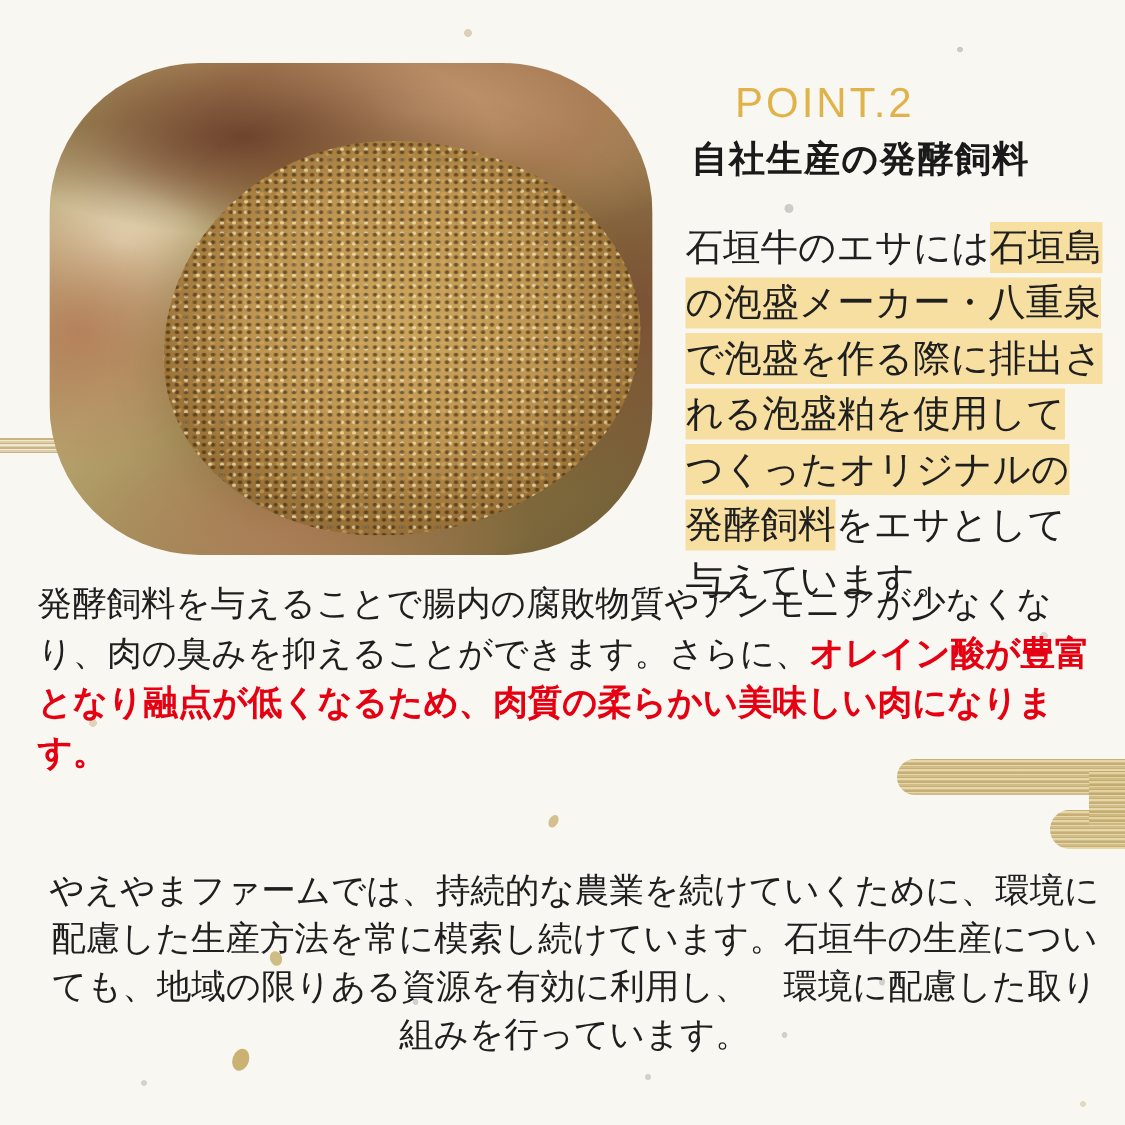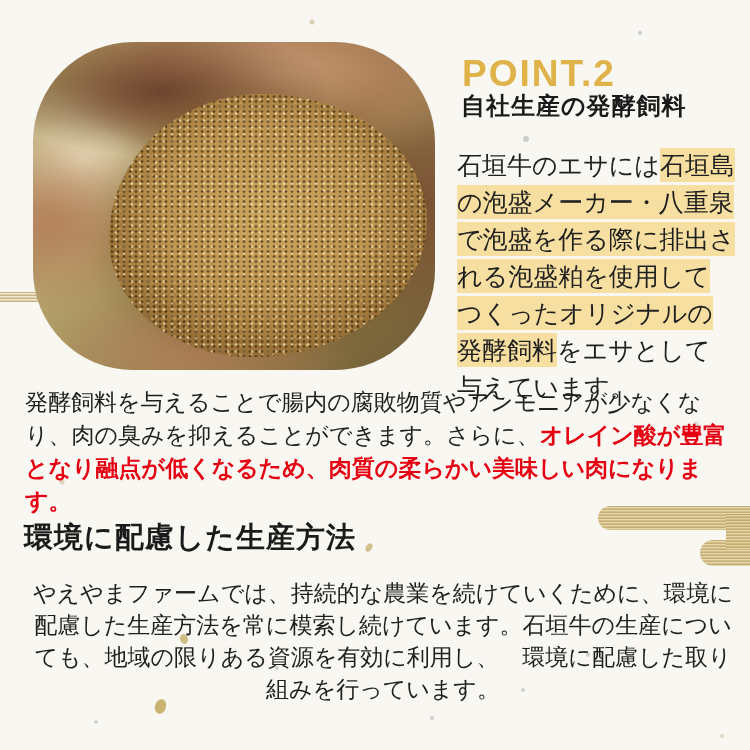--- a/index.html
+++ b/index.html
@@ -61,22 +61,22 @@
       radial-gradient(rgba(248,233,190,.7) 1px, transparent 1.7px),
       radial-gradient(rgba(212,170,92,.55) 1.2px, transparent 2px),
       radial-gradient(60% 60% at 50% 45%, #cda75e 0%, #bd9450 55%, #9c7439 85%, rgba(130,95,45,.75) 100%);
     background-size:6px 5px, 8px 7px, 11px 9px, 100% 100%;
     background-position:0 0, 3px 2px, 5px 4px, 0 0;
     box-shadow:0 0 26px 8px rgba(120,88,40,.28);
   }
 
   
   .kicker{
-    position:absolute;left:462px;top:53px;
-    font-size:37px;font-weight:700;letter-spacing:2px;
+    position:absolute;left:490px;top:53px;
+    font-size:28px;font-weight:400;letter-spacing:2px;
     color:var(--accent-gold,#e0b34a);
   }
   .point-title{
     position:absolute;left:461px;top:90px;margin:0;
     font-size:24px;font-weight:700;letter-spacing:1px;color:#1a1a1a;
   }
   .point-body{
     position:absolute;left:457px;top:147px;width:278px;margin:0;
     font-size:25px;line-height:37px;letter-spacing:0;
     word-break:break-all;
@@ -132,21 +132,20 @@
   <div class="photo">
     <div class="feed-pile"></div>
   </div>
 
   <div class="kicker">POINT.2</div>
   <h2 class="point-title">自社生産の発酵飼料</h2>
   <p class="point-body"><span>石垣牛のエサには</span><mark class="hl">石垣島の泡盛メーカー・八重泉で泡盛を作る際に排出される泡盛粕を使用してつくったオリジナルの発酵飼料</mark><span>をエサとして与えています。</span></p>
 
   <p class="mid-para"><span>発酵飼料を与えることで腸内の腐敗物質やアンモニアが少なくなり、肉の臭みを抑えることができます。さらに、</span><strong class="red">オレイン酸が豊富となり融点が低くなるため、肉質の柔らかい美味しい肉になります。</strong></p>
 
-  <h2 class="env-heading">環境に配慮した生産方法</h2>
 
   <div class="cloud cloud-a"></div>
   <div class="cloud cloud-b"></div>
   <div class="cloud cloud-c"></div>
 
   <p class="env-body">やえやまファームでは、持続的な農業を続けていくために、環境に配慮した生産方法を常に模索し続けています。石垣牛の生産についても、地域の限りある資源を有効に利用し、　環境に配慮した取り組みを行っています。</p>
 
 </div>
 
 </body></html>

